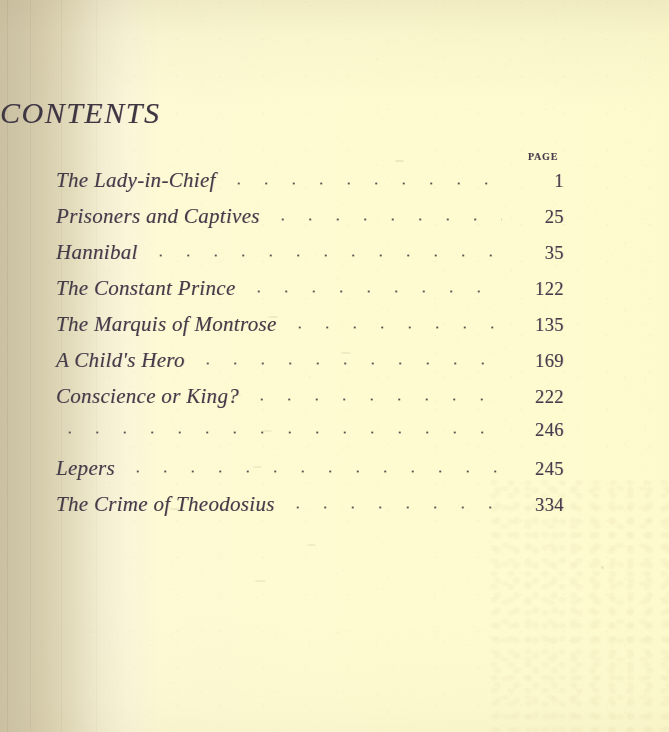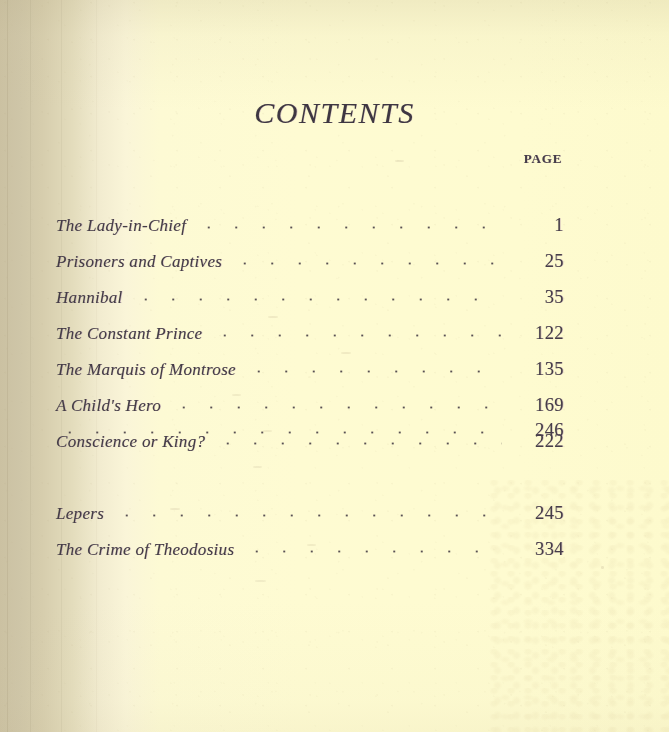--- a/index.html
+++ b/index.html
@@ -92,37 +92,36 @@
   .content {
     position: absolute;
     inset: 0;
     color: #413a44;
   }
 
   .toc-title {
     position: absolute;
     left: 0; right: 0;
     top: 96px;
-    text-align: center;
     font-style: italic;
     font-size: 30px;
     font-variant: small-caps;
     letter-spacing: 1.5px;
     color: #3e3742;
     text-shadow: 0.6px 0 0 rgba(120,70,150,0.30), -0.5px 0.4px 0 rgba(150,165,90,0.22);
   }
 
   .page-head {
     position: absolute;
     top: 151px;
     left: 508px;
     width: 70px;
     text-align: center;
     font-variant: small-caps;
-    font-size: 13px;
+    font-size: 10px;
     font-weight: bold;
     letter-spacing: 0.8px;
     color: #463d4a;
     text-shadow: 0.5px 0 0 rgba(120,70,150,0.28), -0.4px 0.3px 0 rgba(150,165,90,0.20);
   }
 
   .toc-list {
     position: absolute;
     left: 56px;
     top: 168px;
@@ -131,29 +130,28 @@
 
   .toc-row {
     position: relative;
     height: 36px;
     display: flex;
     align-items: baseline;
   }
 
   .toc-entry {
     font-style: italic;
-    font-size: 17px;
+    font-size: 21px;
     white-space: nowrap;
     color: #443c47;
     letter-spacing: 0.3px;
     text-shadow: 0.6px 0 0 rgba(118,66,150,0.28), -0.5px 0.4px 0 rgba(150,165,90,0.20);
     flex: 0 0 auto;
     z-index: 2;
     padding-right: 9px;
-    margin-top: 48px;
   }
 
   .leader {
     flex: 1 1 auto;
     position: relative;
     height: 1px;
     align-self: baseline;
     margin-bottom: 3px;
     overflow: hidden;
     background-image: radial-gradient(circle, #4a4148 0.85px, transparent 1.3px);

